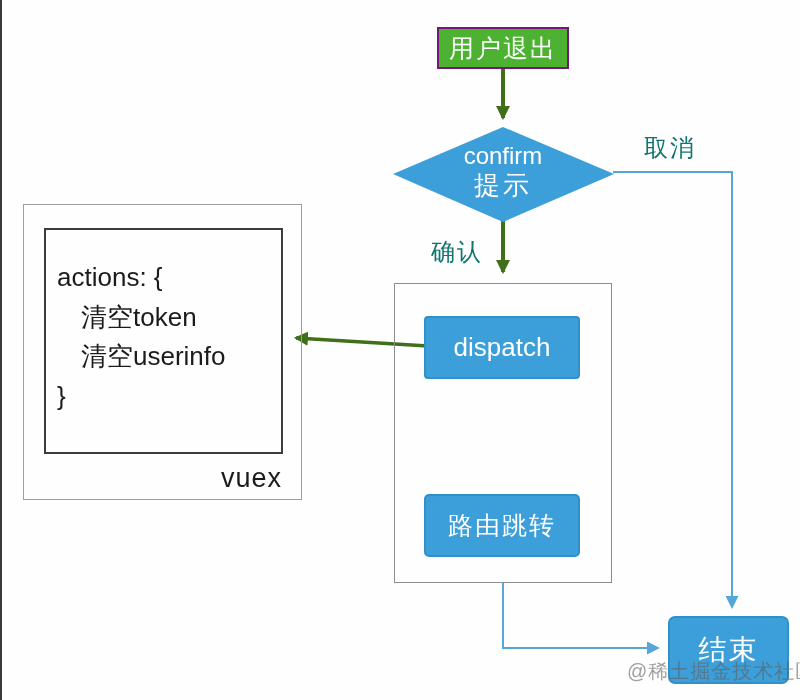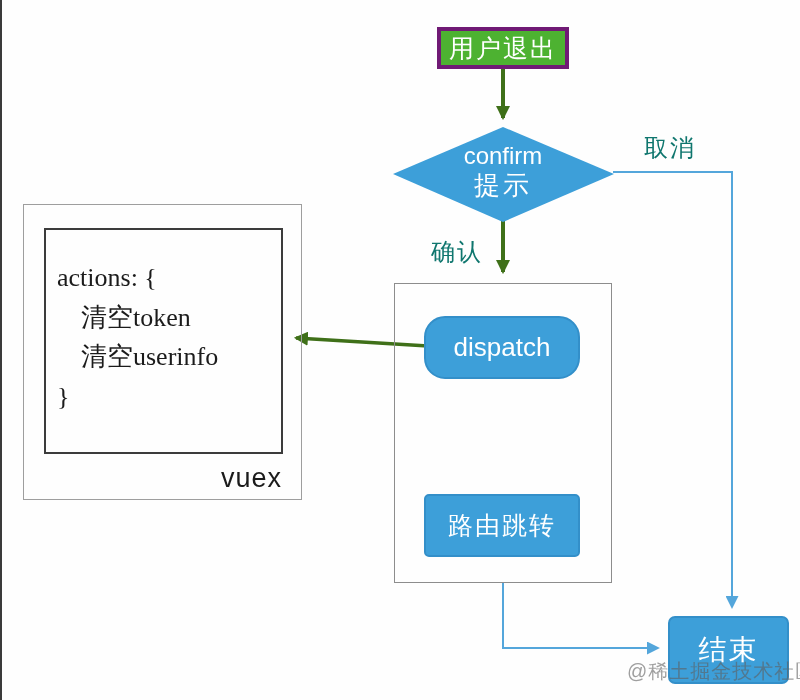--- a/index.html
+++ b/index.html
@@ -32,21 +32,21 @@
     align-items: center;
     justify-content: center;
     box-sizing: border-box;
     color: #ffffff;
     text-align: center;
   }
   .start-node {
     left: 437px; top: 27px;
     width: 132px; height: 42px;
     background: #4db231;
-    border: 4px solid #701a75;
+    border: 2px solid #701a75;
     font-size: 25px;
     letter-spacing: 2px;
   }
   .decision-label {
     position: absolute;
     left: 393px; top: 141px;
     width: 220px;
     color: #ffffff;
     text-align: center;
     line-height: 1.22;
@@ -71,21 +71,20 @@
     background: #fefefe;
   }
   .actions-code {
     position: absolute;
     left: 57px; top: 258px;
     width: 220px;
     font-size: 26px;
     color: #1b1b1b;
     line-height: 1.52;
     white-space: nowrap;
-    font-family: Liberation Serif, serif;
   }
   .actions-code .indent { padding-left: 24px; }
   .vuex-label {
     position: absolute;
     left: 185px; top: 463px;
     font-size: 27px;
     color: #1b1b1b;
     letter-spacing: 1px;
     margin-left: 36px;
   }
@@ -94,21 +93,21 @@
     width: 218px; height: 300px;
     border: 1px solid #8d8d8d;
   }
   .blue-node {
     background: #3d9fd9;
     border: 2px solid #338fc9;
   }
   .dispatch-node {
     left: 424px; top: 316px;
     width: 156px; height: 63px;
-    border-radius: 21px;
+    border-radius: 4px;
     font-size: 26px;
   }
   .route-node {
     left: 424px; top: 494px;
     width: 156px; height: 63px;
     border-radius: 5px;
     font-size: 25px;
     letter-spacing: 2px;
   }
   .end-node {

